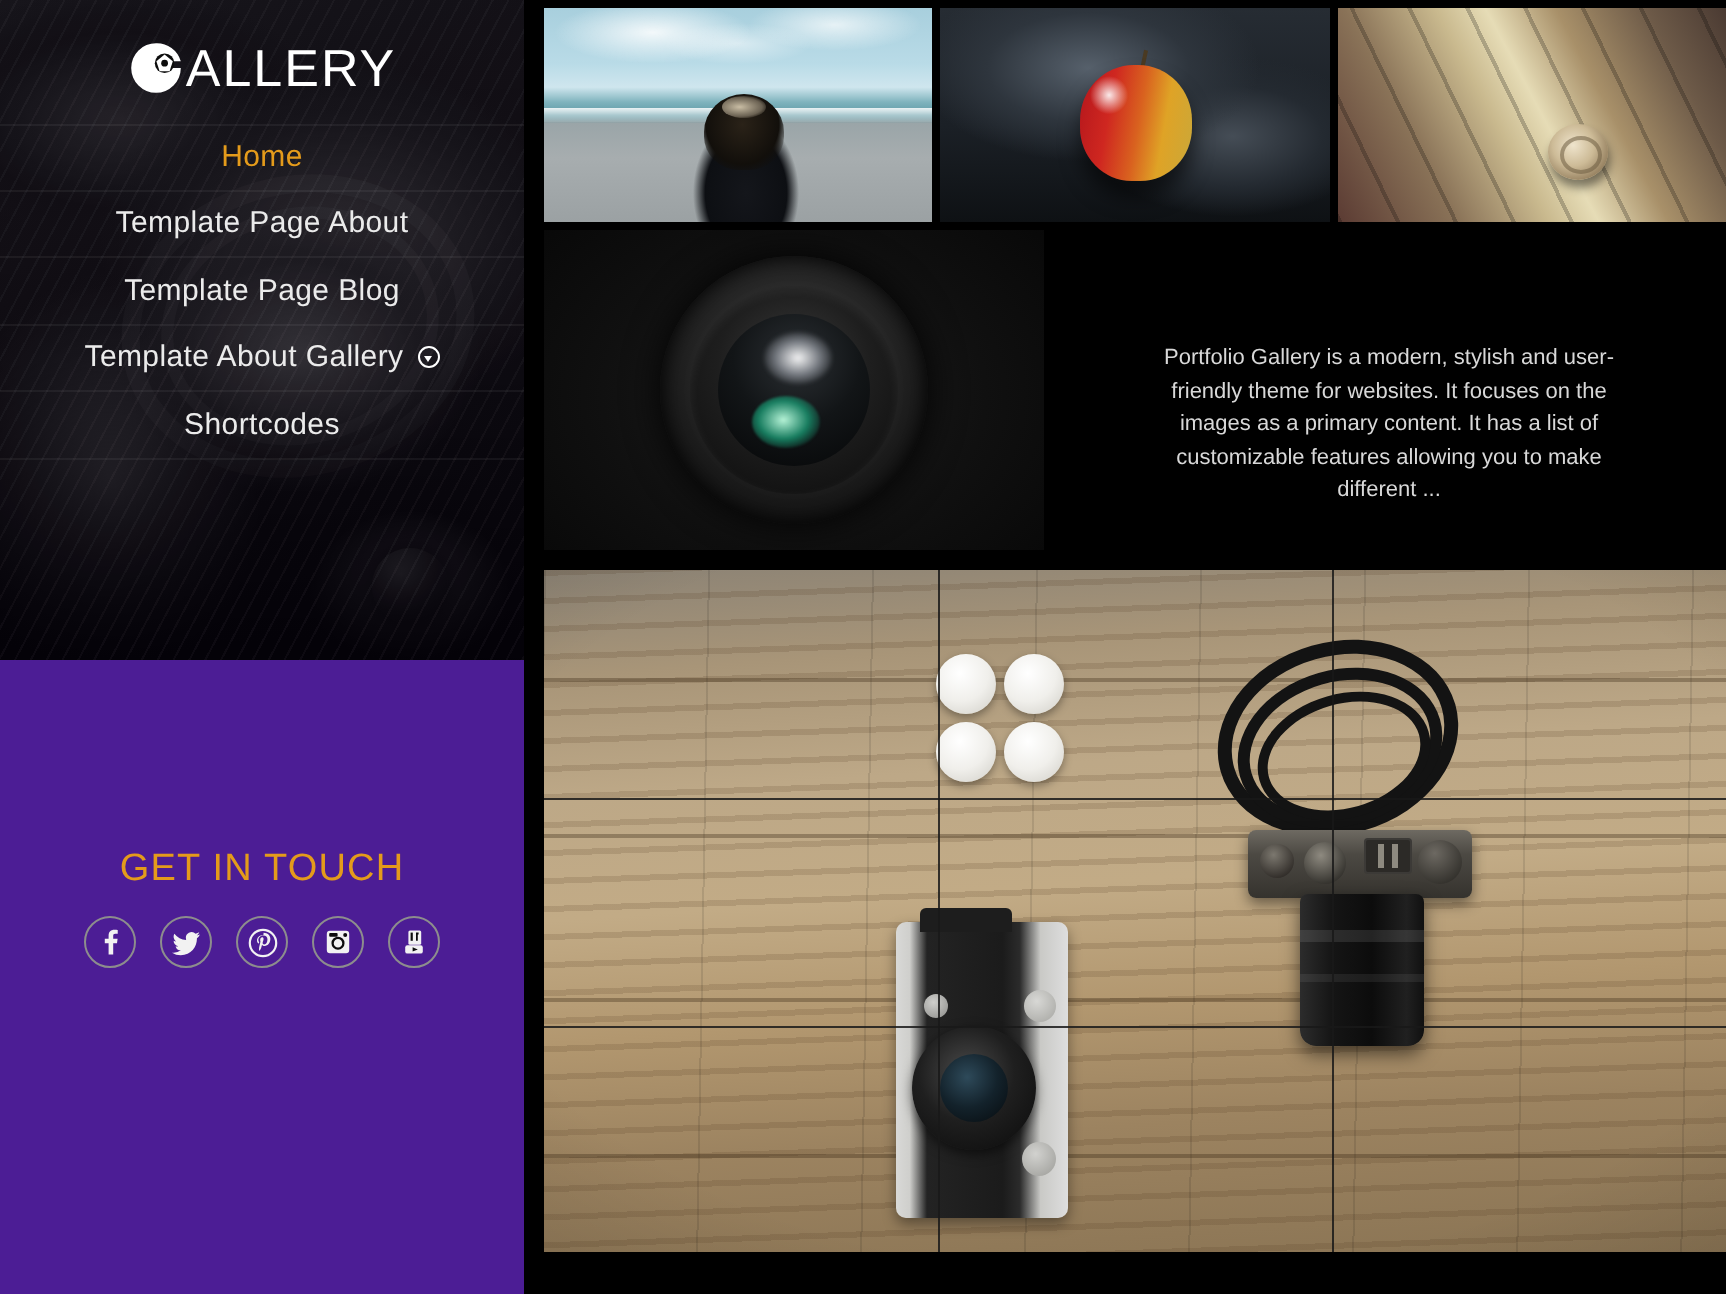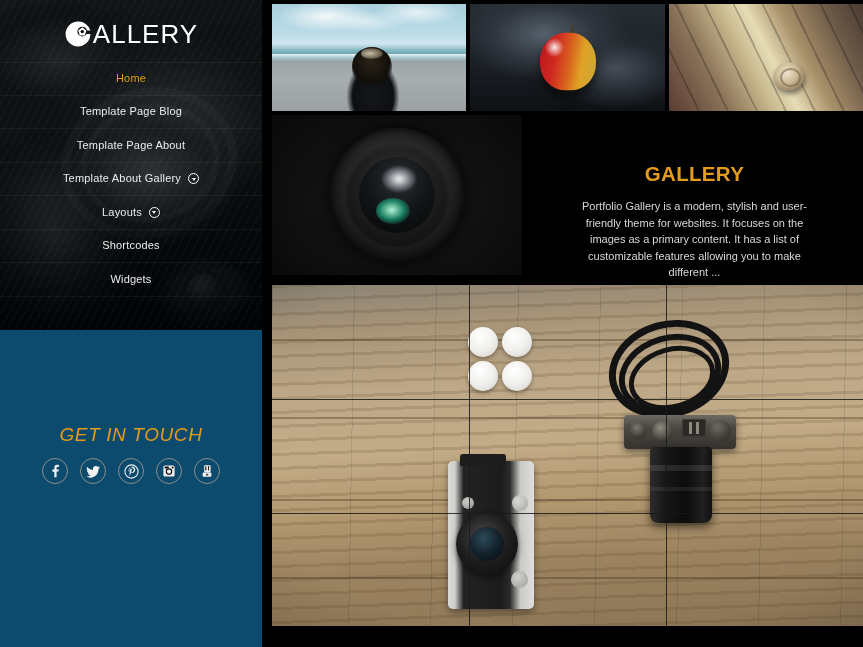--- a/index.html
+++ b/index.html
@@ -19,21 +19,21 @@
     height: 647px;
     background: #000;
     display: flex;
   }
 
   
   .sidebar {
     position: relative;
     width: 262px;
     height: 647px;
-    background: #0c4a6e;
+    background: #4c1d95;
     flex: 0 0 262px;
     overflow: hidden;
   }
 
   
   .sidebar-bg {
     position: absolute;
     left: 0; top: 0;
     width: 262px; height: 330px;
     background:
@@ -103,21 +103,21 @@
   
   .nav { width: 262px; }
   .nav-item {
     position: relative;
     height: 33.5px;
     display: flex;
     align-items: center;
     justify-content: center;
     gap: 7px;
     color: #ebebeb;
-    font-size: 11px;
+    font-size: 15px;
     letter-spacing: 0.2px;
     border-bottom: 1px solid rgba(255,255,255,0.055);
     cursor: pointer;
   }
   .nav-item:first-child { border-top: 1px solid rgba(255,255,255,0.055); }
   .nav-item.active { color: #e49b1b; }
   .nav-label { line-height: 1; }
 
   .caret-icon {
     width: 11px; height: 11px;
@@ -144,21 +144,20 @@
     left: 0;
     width: 262px;
     text-align: center;
     z-index: 3;
   }
   .touch-title {
     color: #e49b1b;
     font-size: 19px;
     letter-spacing: 0.6px;
     margin-bottom: 12px;
-    font-style: italic;
   }
   .socials {
     display: flex;
     justify-content: center;
     gap: 12px;
   }
   .social {
     width: 26px; height: 26px;
     border-radius: 50%;
     border: 1px solid #8d8d8d;
@@ -545,48 +544,39 @@
         <span class="logo-text">ALLERY</span>
       </div>
 
       <nav class="nav">
 
         <div class="nav-item active">
           <span class="nav-label">Home</span>
         </div>
 
         <div class="nav-item">
+          <span class="nav-label">Template Page About</span>
+        </div>
+
+        <div class="nav-item">
           <span class="nav-label">Template Page Blog</span>
-        </div>
-
-        <div class="nav-item">
-          <span class="nav-label">Template Page About</span>
         </div>
 
         <div class="nav-item">
           <span class="nav-label">Template About Gallery</span>
           <span class="caret-icon">
               <i></i>
             </span>
         </div>
 
-        <div class="nav-item">
-          <span class="nav-label">Layouts</span>
-          <span class="caret-icon">
-              <i></i>
-            </span>
-        </div>
 
         <div class="nav-item">
           <span class="nav-label">Shortcodes</span>
         </div>
 
-        <div class="nav-item">
-          <span class="nav-label">Widgets</span>
-        </div>
 
       </nav>
     </div>
 
     <div class="touch">
       <div class="touch-title">GET IN TOUCH</div>
       <div class="socials">
 
         <a class="social">
           <svg width="14" height="14" viewBox="0 0 14 14">
@@ -665,21 +655,20 @@
             <div class="hl"></div>
             <div class="flare"></div>
           </div>
         </div>
       </div>
     </div>
 
     <section class="portfolio">
       <h1 class="portfolio-title">
         <br>
-        <span>GALLERY</span>
       </h1>
       <p class="portfolio-desc">Portfolio Gallery is a modern, stylish and user-friendly theme for websites. It focuses on the images as a primary content. It has a list of customizable features allowing you to make different ...</p>
     </section>
 
     <div class="hero">
 
       <div class="plankline" style="top: 54px;"></div>
       <div class="plankline" style="top: 132px;"></div>
       <div class="plankline" style="top: 214px;"></div>
       <div class="plankline" style="top: 292px;"></div>

